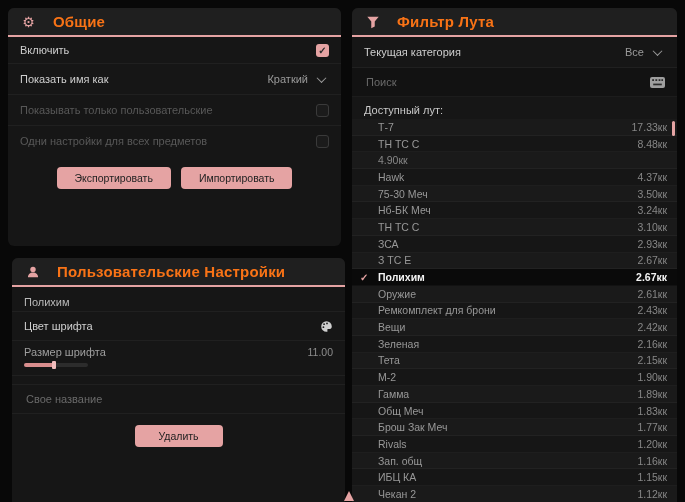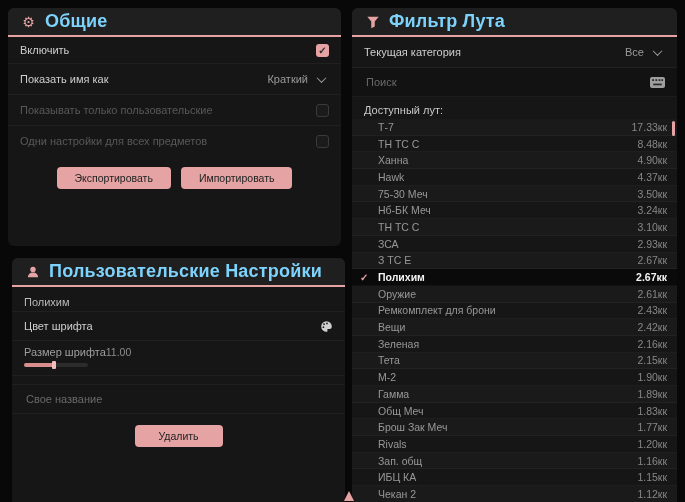--- a/index.html
+++ b/index.html
@@ -4,39 +4,39 @@
 <style>
   html,body{margin:0;padding:0;background:#000;}
   #screen{position:relative;width:685px;height:502px;background:#080808;overflow:hidden;
           font-family:"Liberation Sans",sans-serif;color:#cfcfcf;}
   .panel{position:absolute;background:#161616;border-radius:6px;overflow:hidden;}
   #panel-general{left:8px;top:8px;width:333px;height:238px;}
   #panel-custom{left:12px;top:258px;width:333px;height:276px;}
   #panel-filter{left:352px;top:8px;width:325px;height:500px;}
   .phead{height:27px;display:flex;align-items:center;gap:9px;padding:0 13px;background:#1f1f1f;
          border-bottom:2px solid #e5a3a3;}
-  .ptitle{font-size:18px;font-weight:bold;color:#7dd3fc;letter-spacing:.2px;}
+  .ptitle{font-size:15px;font-weight:bold;color:#f97316;letter-spacing:.2px;margin-left:8px;}
   .hicon{width:15px;height:15px;display:flex;align-items:center;justify-content:center;color:#e5a3a3;flex:0 0 auto;}
   .row{min-height:26px;display:flex;align-items:center;justify-content:space-between;gap:8px;
        padding:0 12px;border-bottom:1px solid rgba(255,255,255,.045);font-size:11px;}
   .row .lbl{color:#cfcfcf;}
   .row.disabled .lbl{color:#585858;}
   .checkbox{width:13px;height:13px;border-radius:3px;display:flex;align-items:center;justify-content:center;
             flex:0 0 auto;}
   .checkbox.checked{background:#e5a3a3;color:#2a2a2a;font-size:10px;font-weight:bold;}
   .checkbox.unchecked{border:1px solid #3a3a3a;background:#1b1b1b;width:11px;height:11px;}
   .dropdown{display:flex;align-items:center;gap:10px;color:#9a9a9a;cursor:pointer;padding:3px 4px;}
   .chev{width:6px;height:6px;border-right:1.6px solid #9a9a9a;border-bottom:1.6px solid #9a9a9a;
         transform:rotate(45deg) translate(-1px,-1px);display:inline-block;}
   .btnrow{display:flex;justify-content:center;gap:10px;padding:11px 12px;}
   .pbtn{background:#e5a3a3;color:#222;border:none;border-radius:4px;font-size:10.5px;
         font-family:"Liberation Sans",sans-serif;padding:4px 18px;line-height:14px;cursor:pointer;}
   .subtle{font-size:11px;color:#b9b9b9;padding:9px 12px 3px;}
   .slider-row{display:block;padding:5px 12px 8px;border-bottom:1px solid rgba(255,255,255,.045);}
-  .slider-top{display:flex;align-items:center;font-size:11px;}
+  .slider-top{display:flex;justify-content:space-between;align-items:center;font-size:11px;}
   .slider-top .lbl{color:#9f9f9f;}
   .sval{color:#8d8d8d;font-size:10.5px;}
   .track{position:relative;margin-top:5px;width:64px;height:4px;background:#2c2c2c;border-radius:2px;}
   .fill{position:absolute;left:0;top:0;height:4px;width:30px;background:#d98e8e;border-radius:2px;}
   .thumb{position:absolute;left:28px;top:-2px;width:4px;height:8px;background:#f1bcbc;border-radius:1px;}
   .input-row{height:28px;display:flex;align-items:center;padding:0 12px;
              border-top:1px solid rgba(255,255,255,.045);border-bottom:1px solid rgba(255,255,255,.045);margin-top:8px;}
   .ghost-input{flex:1;background:transparent;border:none;outline:none;color:#cfcfcf;font-size:11px;
                font-family:"Liberation Sans",sans-serif;}
   .ghost-input::placeholder{color:#6a6a6a;}
@@ -170,21 +170,20 @@
           <span class="lname">Т-7</span>
           <span class="lval">17.33кк</span>
         </div>
         <div class="loot-row">
           <span class="check"></span>
           <span class="lname">ТН ТС С</span>
           <span class="lval">8.48кк</span>
         </div>
         <div class="loot-row">
           <span class="check"></span>
-          <span class="lname">Ханна</span>
           <span class="lval">4.90кк</span>
         </div>
         <div class="loot-row">
           <span class="check"></span>
           <span class="lname">Hawk</span>
           <span class="lval">4.37кк</span>
         </div>
         <div class="loot-row">
           <span class="check"></span>
           <span class="lname">75-30 Меч</span>

